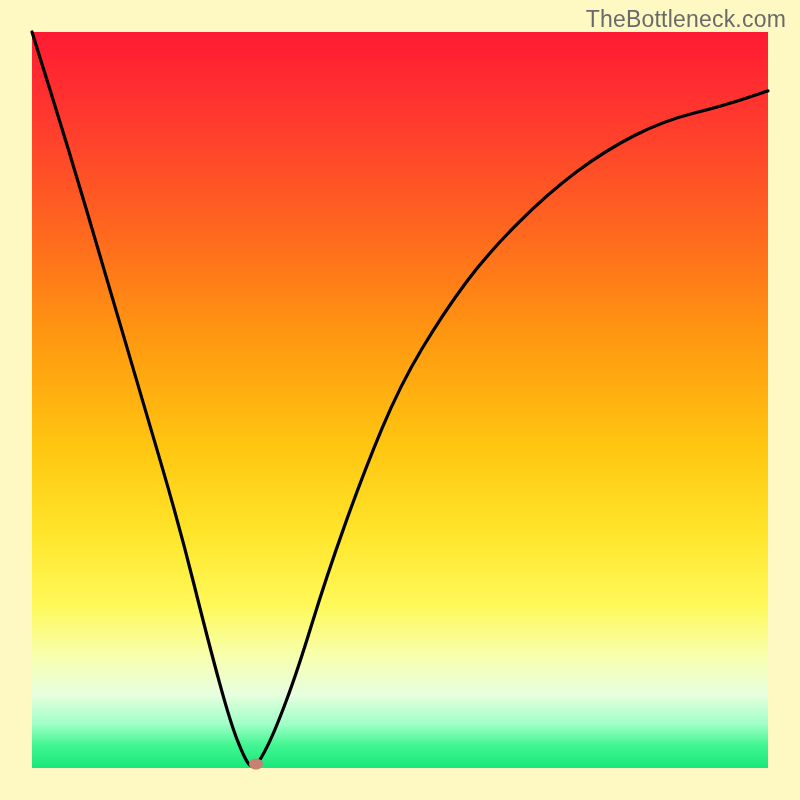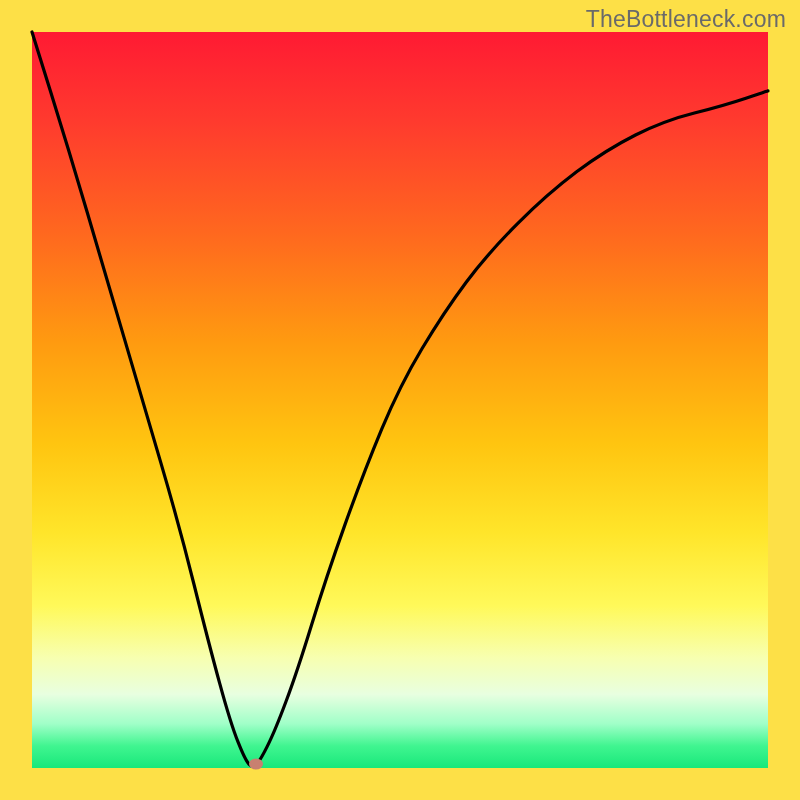--- a/index.html
+++ b/index.html
@@ -8,21 +8,21 @@
     width: 800px;
     height: 800px;
     background: #000;
     font-family: Arial, Helvetica, sans-serif;
     overflow: hidden;
   }
   .frame {
     position: relative;
     width: 800px;
     height: 800px;
-    background: #fde047;
+    background: #fef9c3;
   }
   .plot {
     position: absolute;
     left: 32px;
     top: 32px;
     width: 736px;
     height: 736px;
     background: linear-gradient(to bottom,
       #ff1a33 0%,
       #ff3a2e 12%,

